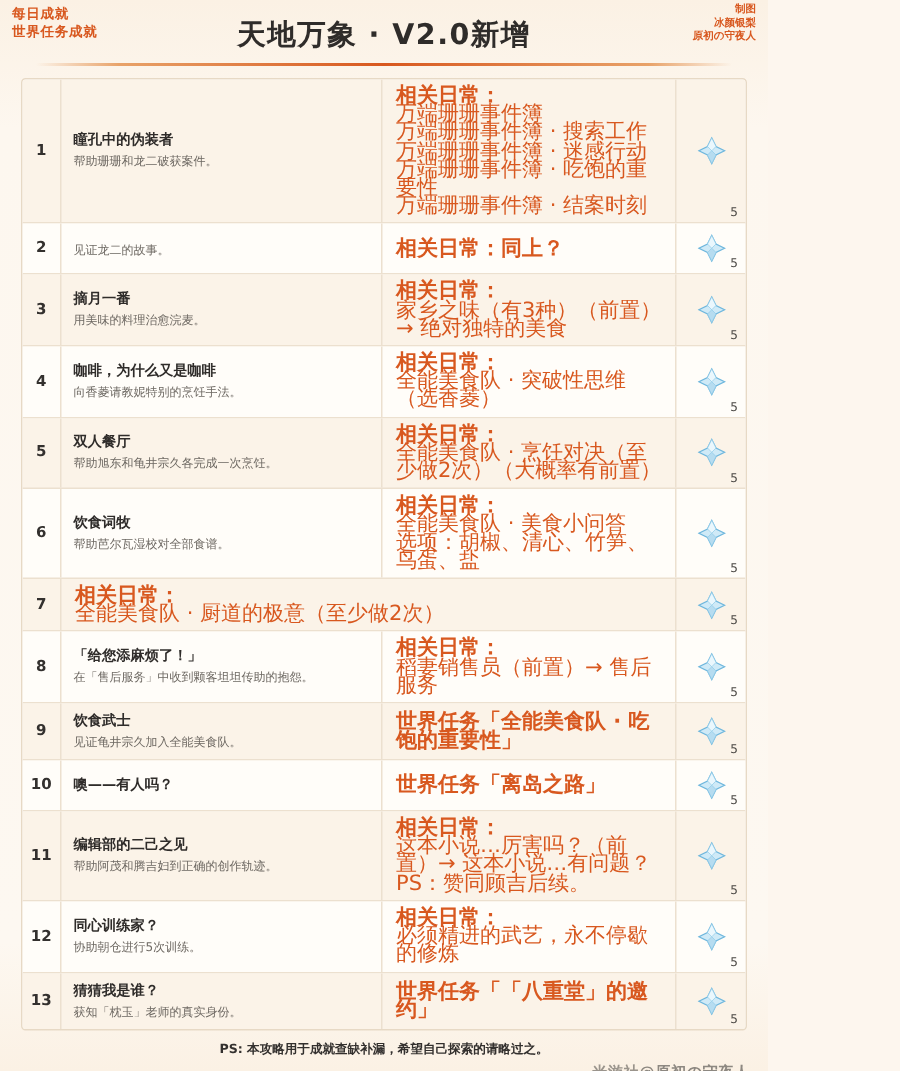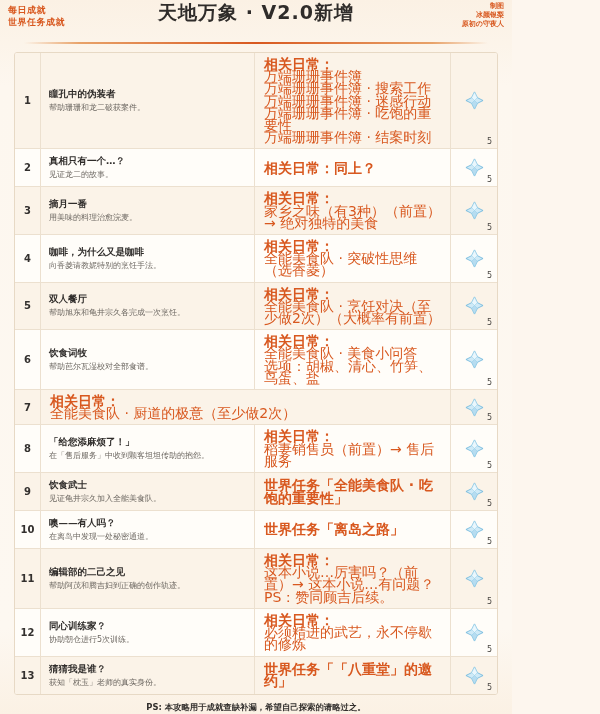--- a/index.html
+++ b/index.html
@@ -38,21 +38,21 @@
     right: 8px; top: 2px;
     font-size: 7px;
     line-height: 9px;
     color: #d8581f;
     text-align: right;
     font-weight: bold;
     font-family: Liberation Serif, serif;
   }
   .header-title {
     position: absolute;
-    left: 0; right: 0; top: 0;
+    left: 0; right: 0; top: 10px;
     text-align: center;
     font-size: 19px;
     font-weight: bold;
     color: #2f2c2a;
     letter-spacing: 1px;
   }
   .header-rule {
     position: absolute;
     left: 24px; right: 24px; top: 42px;
     height: 2px;
@@ -206,21 +206,20 @@
               <polygon points="10,1 13,7 10,10 7,7" fill="#eaf7fd" stroke="#8fcbe8" stroke-width="0.5"></polygon>
               <polygon points="10,19 13,13 10,10 7,13" fill="#b6dcf0" stroke="#8fcbe8" stroke-width="0.5"></polygon>
             </svg>
           </span>
           <span class="reward-count">5</span>
         </div>
       </div>
       <div class="row even">
         <div class="c-num">2</div>
         <div class="c-task">
-          <div class="task-title">真相只有一个…？</div>
           <div class="task-desc">见证龙二的故事。</div>
         </div>
         <div class="c-info">
           <div class="info-line head">相关日常：同上？</div>
         </div>
         <div class="c-reward">
           <span class="gem">
             <svg width="19" height="19" viewBox="0 0 20 20">
               <polygon points="10,1 13,7 19,10 13,13 10,19 7,13 1,10 7,7" fill="#cfeaf7" stroke="#6fb7dd" stroke-width="0.9"></polygon>
               <polygon points="10,1 13,7 10,10 7,7" fill="#eaf7fd" stroke="#8fcbe8" stroke-width="0.5"></polygon>
@@ -370,21 +369,20 @@
               <polygon points="10,19 13,13 10,10 7,13" fill="#b6dcf0" stroke="#8fcbe8" stroke-width="0.5"></polygon>
             </svg>
           </span>
           <span class="reward-count">5</span>
         </div>
       </div>
       <div class="row even">
         <div class="c-num">10</div>
         <div class="c-task">
           <div class="task-title">噢——有人吗？</div>
-          <div class="task-desc">在离岛中发现一处秘密通道。</div>
         </div>
         <div class="c-info">
           <div class="info-line head">世界任务「离岛之路」</div>
         </div>
         <div class="c-reward">
           <span class="gem">
             <svg width="19" height="19" viewBox="0 0 20 20">
               <polygon points="10,1 13,7 19,10 13,13 10,19 7,13 1,10 7,7" fill="#cfeaf7" stroke="#6fb7dd" stroke-width="0.9"></polygon>
               <polygon points="10,1 13,7 10,10 7,7" fill="#eaf7fd" stroke="#8fcbe8" stroke-width="0.5"></polygon>
               <polygon points="10,19 13,13 10,10 7,13" fill="#b6dcf0" stroke="#8fcbe8" stroke-width="0.5"></polygon>

